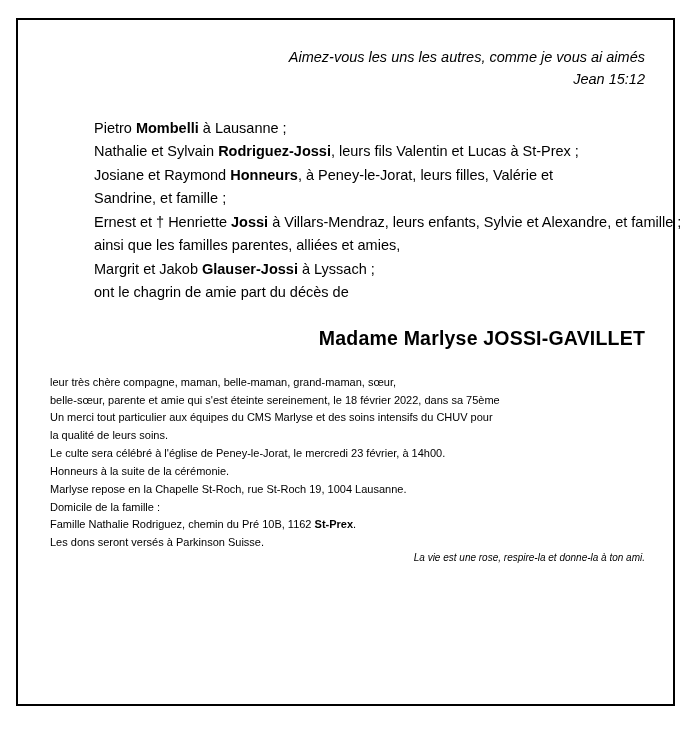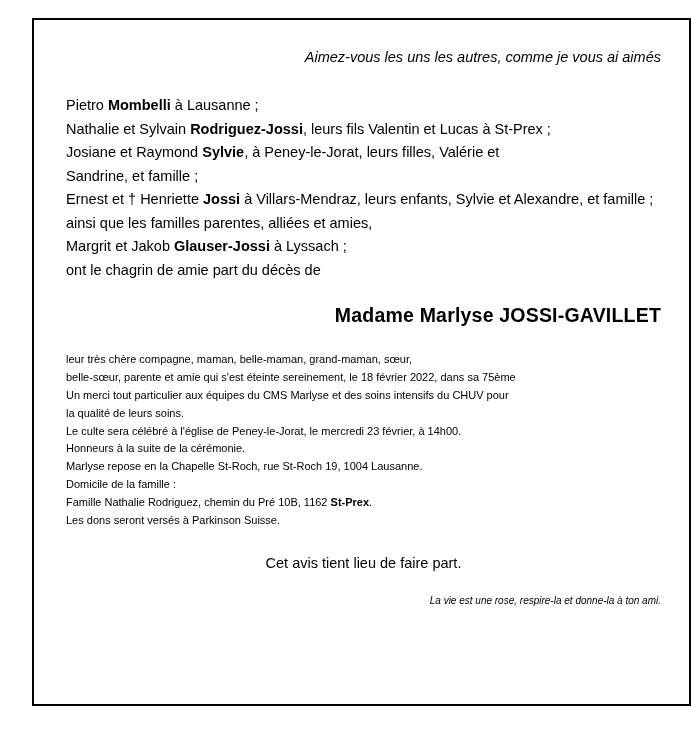--- a/index.html
+++ b/index.html
@@ -11,21 +11,21 @@
     width: 691px;
     height: 739px;
     font-family: "Liberation Sans", sans-serif;
     color: #000000;
     overflow: hidden;
   }
   .page {
     width: 691px;
     height: 739px;
     box-sizing: border-box;
-    padding: 18px 16px 16px 32px;
+    padding: 18px 16px 16px 16px;
     background: #ffffff;
   }
   .notice {
     box-sizing: border-box;
     width: 659px;
     height: 688px;
     border: 2px solid #000000;
     padding: 26px 28px 20px 32px;
     background: #ffffff;
     position: relative;
@@ -37,20 +37,21 @@
     line-height: 1.55;
     margin-bottom: 26px;
   }
   .epigraph .ref {
     display: block;
   }
   .family-list {
     font-size: 14.5px;
     line-height: 1.62;
     margin-bottom: 10px;
+    margin-left: 44px;
   }
   .family-list .line {
     white-space: nowrap;
   }
   .deceased {
     text-align: right;
     font-weight: bold;
     font-size: 19.5px;
     margin: 22px 0 24px 0;
     letter-spacing: 0.2px;
@@ -75,26 +76,27 @@
   b { font-weight: bold; }
 </style>
 </head>
 <body>
 
 <div class="page">
   <div class="notice">
 
     <div class="epigraph">
       <span>Aimez-vous les uns les autres, comme je vous ai aimés</span>
+      <span class="ref">Jean 15:12</span>
     </div>
 
     <div class="family-list">
       <div class="line">Pietro <b>Mombelli</b> à Lausanne ;</div>
       <div class="line">Nathalie et Sylvain <b>Rodriguez-Jossi</b>, leurs fils Valentin et Lucas à St-Prex ;</div>
-      <div class="line">Josiane et Raymond <b>Sylvie</b>, à Peney-le-Jorat, leurs filles, Valérie et</div>
+      <div class="line">Josiane et Raymond <b>Honneurs</b>, à Peney-le-Jorat, leurs filles, Valérie et</div>
       <div class="line">Sandrine, et famille ;</div>
       <div class="line">Ernest et † Henriette <b>Jossi</b> à Villars-Mendraz, leurs enfants, Sylvie et Alexandre, et famille ;</div>
       <div class="line">ainsi que les familles parentes, alliées et amies,</div>
       <div class="line">Margrit et Jakob <b>Glauser-Jossi</b> à Lyssach ;</div>
       <div class="line">ont le chagrin de amie part du décès de</div>
     </div>
 
     <div class="deceased">Madame Marlyse JOSSI-GAVILLET</div>
 
     <div class="body-text">
@@ -103,18 +105,17 @@
       <p>Un merci tout particulier aux équipes du CMS Marlyse et des soins intensifs du CHUV pour</p>
       <p>la qualité de leurs soins.</p>
       <p>Le culte sera célébré à l'église de Peney-le-Jorat, le mercredi 23 février, à 14h00.</p>
       <p>Honneurs à la suite de la cérémonie.</p>
       <p>Marlyse repose en la Chapelle St-Roch, rue St-Roch 19, 1004 Lausanne.</p>
       <p>Domicile de la famille :</p>
       <p>Famille Nathalie Rodriguez, chemin du Pré 10B, 1162 <b>St-Prex</b>.</p>
       <p>Les dons seront versés à Parkinson Suisse.</p>
     </div>
 
-    <div class="center-note">Cet avis tient lieu de faire part.</div>
 
     <div class="closing">La vie est une rose, respire-la et donne-la à ton ami.</div>
 
   </div>
 </div>
 
 </body></html>

